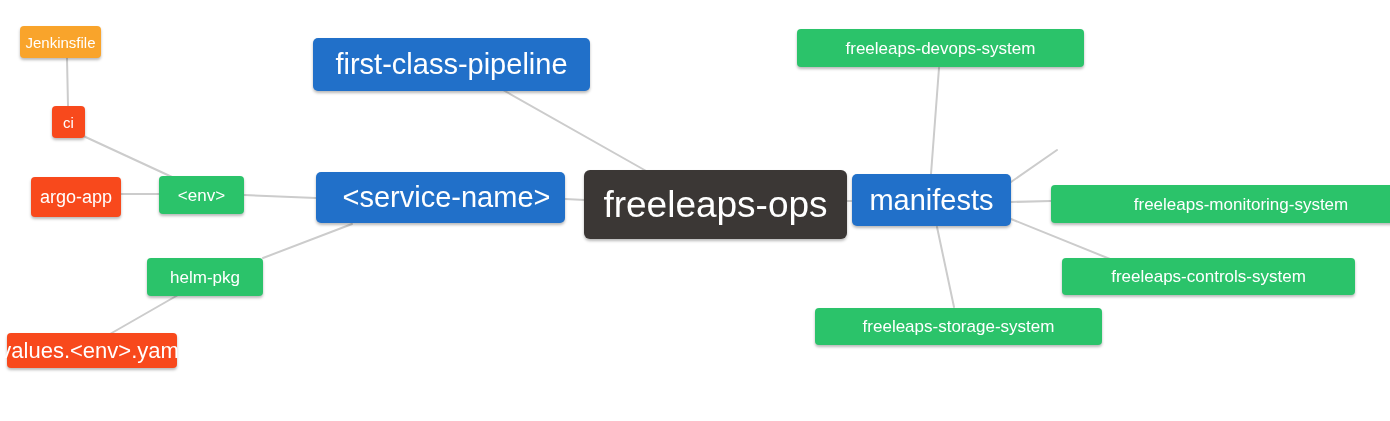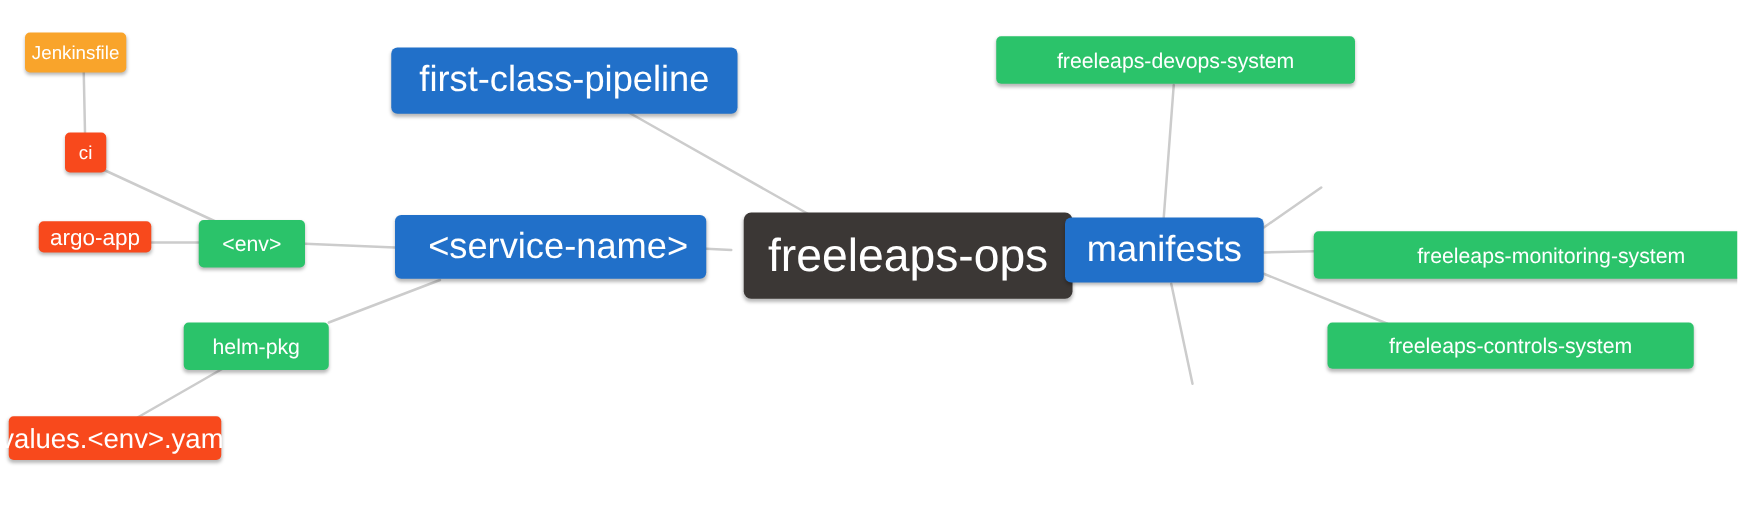--- a/index.html
+++ b/index.html
@@ -39,21 +39,21 @@
     cursor: pointer;
     box-sizing: border-box;
     line-height: 1;
   }
   .node-root    { background: #3b3735; border-radius: 6px; }
   .node-blue    { background: #2170c9; border-radius: 5px; }
   .node-green   { background: #2bc36a; }
   .node-red     { background: #f8491c; }
   .node-orange  { background: #f9a42b; }
 
-  .fs-root  { font-size: 37px; margin-left: 11px; }
+  .fs-root  { font-size: 37px; }
   .fs-l1    { font-size: 29px; }
   .fs-l2    { font-size: 17px; }
   .fs-argo  { font-size: 18px; }
   .fs-vals  { font-size: 22px; }
   .fs-sm    { font-size: 15px; }
 </style>
 </head>
 <body>
 
 <div class="canvas">
@@ -72,21 +72,21 @@
     <line x1="1011" y1="182" x2="1057" y2="150"></line>
     <line x1="1011" y1="202" x2="1051" y2="201"></line>
     <line x1="1011" y1="219" x2="1110" y2="259"></line>
     <line x1="937" y1="227" x2="954" y2="307"></line>
   </svg>
 
   <div class="node node-orange fs-sm" style="left:20px;  top:26px;  width:81px;  height:32px;">Jenkinsfile</div>
 
   <div class="node node-red fs-sm" style="left:52px;  top:106px; width:33px;  height:32px;">ci</div>
 
-  <div class="node node-red fs-argo" style="left:31px;  top:177px; width:90px;  height:25px;text-align:center;">argo-app</div>
+  <div class="node node-red fs-argo" style="left:31px;  top:177px; width:90px;  height:40px;text-align:center;">argo-app</div>
 
   <div class="node node-green fs-l2" style="left:159px; top:176px; width:85px;  height:38px;">&lt;env&gt;</div>
 
   <div class="node node-green fs-l2" style="left:147px; top:258px; width:116px; height:38px;">helm-pkg</div>
 
   <div class="node node-red fs-vals" style="left:7px;   top:333px; width:170px; height:35px;">values.&lt;env&gt;.yaml</div>
 
   <div class="node node-blue fs-l1" style="left:313px; top:38px;  width:277px; height:53px;text-align:center;">first-class-pipeline</div>
 
   <div class="node node-blue fs-l1" style="left:316px; top:172px; width:249px; height:51px;padding-left:12px;">&lt;service-name&gt;</div>
@@ -95,14 +95,15 @@
 
   <div class="node node-blue fs-l1" style="left:852px; top:174px; width:159px; height:52px;">manifests</div>
 
   <div class="node node-green fs-l2" style="left:797px; top:29px;  width:287px; height:38px;">freeleaps-devops-system</div>
 
 
   <div class="node node-green fs-l2" style="left:1051px; top:185px; width:380px; height:38px;">freeleaps-monitoring-system</div>
 
   <div class="node node-green fs-l2" style="left:1062px; top:258px; width:293px; height:37px;">freeleaps-controls-system</div>
 
+  <div class="node node-green fs-l2" style="left:815px; top:308px; width:287px; height:37px;">freeleaps-storage-system</div>
 
 </div>
 
 </body></html>

